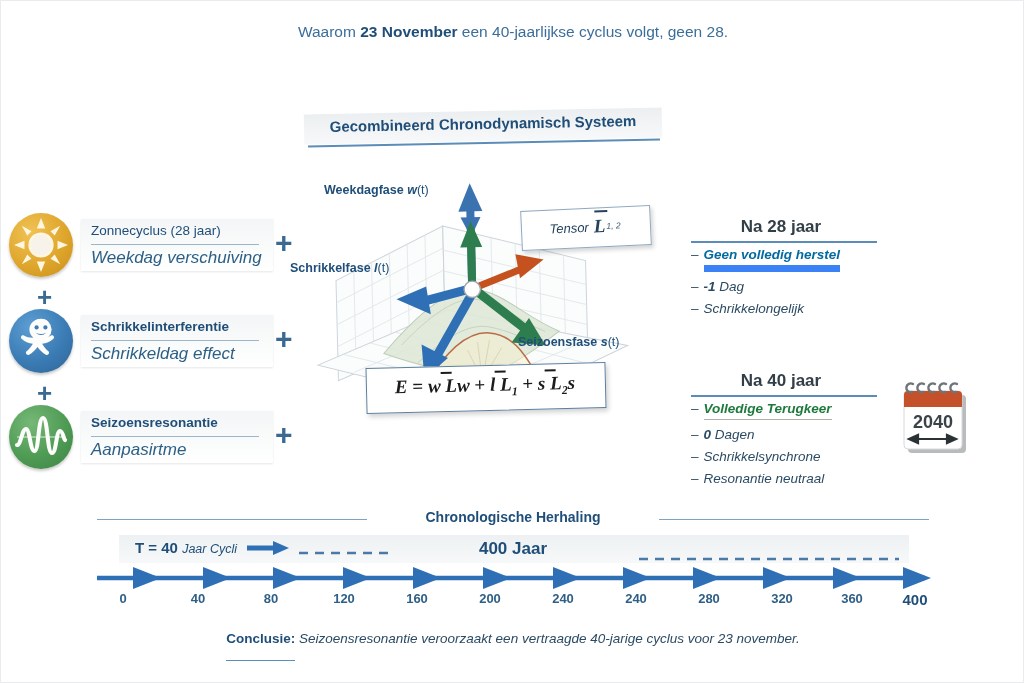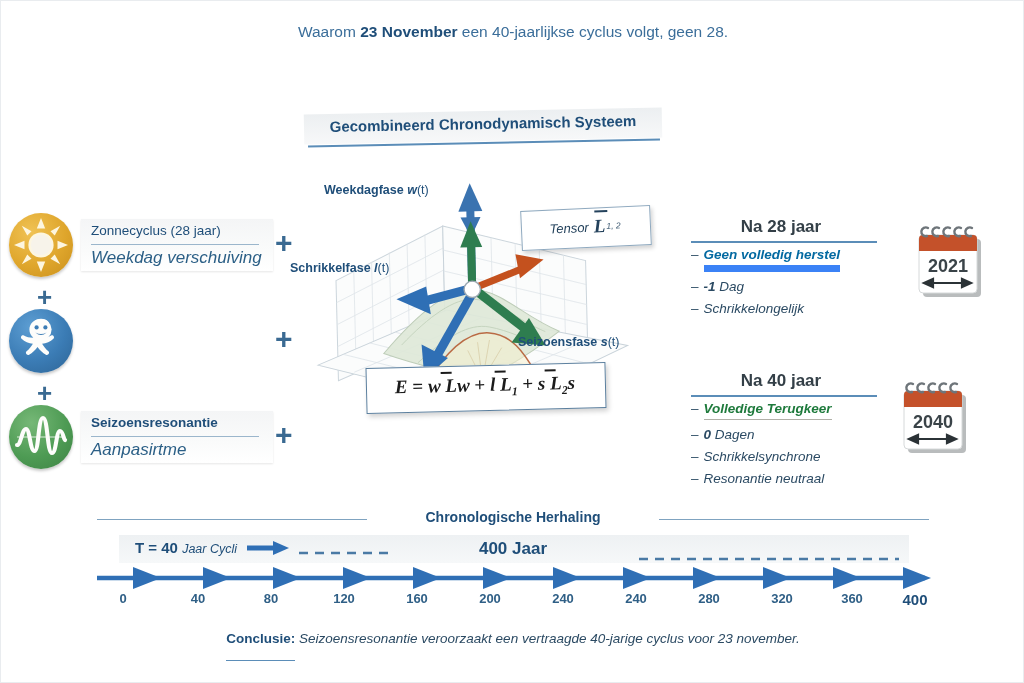--- a/index.html
+++ b/index.html
@@ -217,20 +217,25 @@
                    2.4-1.9 3.9-4.7 3.9-8.0C43.6 14.6 38.6 10 32 10z"></path>
           <circle cx="32" cy="20.4" r="10.6"></circle>
         </g>
         <g fill="#3b7cb5">
           <circle cx="27.6" cy="18.4" r="2.1"></circle>
           <circle cx="36.4" cy="18.4" r="2.1"></circle>
           <path d="M26.4 23.6 q5.6 5.0 11.2 0 q-5.6 3.0 -11.2 0 z"></path>
         </g>
       </svg>
     </div>
+    <div class="f-body">
+      <div class="f-title"><span style="font-weight:bold">Schrikkelinterferentie</span> <span></span></div>
+      <div class="f-rule"></div>
+      <div class="f-sub">Schrikkeldag effect</div>
+    </div>
     <div class="f-plus">+</div>
   </div>
 
   <div class="stack-plus" style="top:377px">+</div>
 
   <div class="feature" style="top:404px">
     <div class="f-icon" style="background:radial-gradient(circle at 35% 28%, #76b877 0%, #4e9b54 55%, #3d8244 100%);">
       <svg width="64" height="64" viewBox="0 0 64 64">
         <line x1="8" y1="32" x2="56" y2="32" stroke="#cfe6cf" stroke-width="1.3" opacity=".75"></line>
         <path d="M8 40 C12 40 13 24 17 24 C21 24 21 46 25.5 46
@@ -393,40 +398,20 @@
   <div class="result" style="left:690px;top:216px;">
     <div class="r-title">Na 28 jaar</div>
     <div class="r-rule"></div>
     <div class="r-list">
       <div class="r-item"><span class="dash">–</span><span class="r-first r-neg">Geen volledig herstel</span></div>
       <div class="r-item"><span class="dash">–</span><b>-1</b><span> Dag</span></div>
       <div class="r-item"><span class="dash">–</span><span>Schrikkelongelijk</span></div>
     </div>
   </div>
 
-  <div class="cal" style="left:915px;top:222px;">
-    <svg width="76" height="78" viewBox="0 0 76 78">
-      <rect x="7" y="16" width="58" height="58" rx="4" fill="#b9bcbd"></rect>
-      <rect x="3" y="12" width="58" height="58" rx="4" fill="#ffffff" stroke="#d6d9da" stroke-width="1"></rect>
-      <path d="M3 16 a4 4 0 0 1 4 -4 h50 a4 4 0 0 1 4 4 v12 H3 Z" fill="#c4512a"></path>
-      <g fill="none" stroke="#6e757a" stroke-width="2.4" stroke-linecap="round">
-        <path d="M11 13 a4.4 4.4 0 1 1 1 -8"></path>
-        <path d="M22 13 a4.4 4.4 0 1 1 1 -8"></path>
-        <path d="M33 13 a4.4 4.4 0 1 1 1 -8"></path>
-        <path d="M44 13 a4.4 4.4 0 1 1 1 -8"></path>
-        <path d="M55 13 a4.4 4.4 0 1 1 1 -8"></path>
-      </g>
-      <text x="32" y="49" text-anchor="middle" font-family="Liberation Sans, sans-serif" font-size="18" font-weight="bold" fill="#3a4348">2021</text>
-      <g stroke="#2b3236" stroke-width="2.2" fill="#2b3236">
-        <line x1="13" y1="60" x2="50" y2="60"></line>
-        <polygon points="8,60 17,56 17,64"></polygon>
-        <polygon points="55,60 46,56 46,64"></polygon>
-      </g>
-    </svg>
-  </div>
 
   <div class="result" style="left:690px;top:370px;">
     <div class="r-title">Na 40 jaar</div>
     <div class="r-rule"></div>
     <div class="r-list">
       <div class="r-item"><span class="dash">–</span><span class="r-first r-pos">Volledige Terugkeer</span></div>
       <div class="r-item"><span class="dash">–</span><b>0</b><span> Dagen</span></div>
       <div class="r-item"><span class="dash">–</span><span>Schrikkelsynchrone</span></div>
       <div class="r-item"><span class="dash">–</span><span>Resonantie neutraal</span></div>
     </div>

